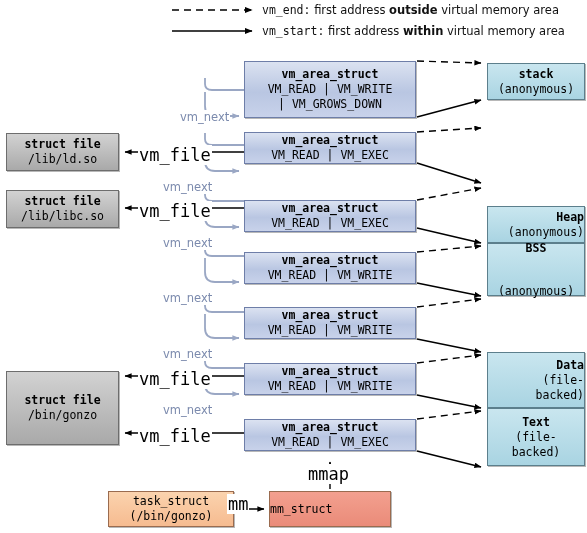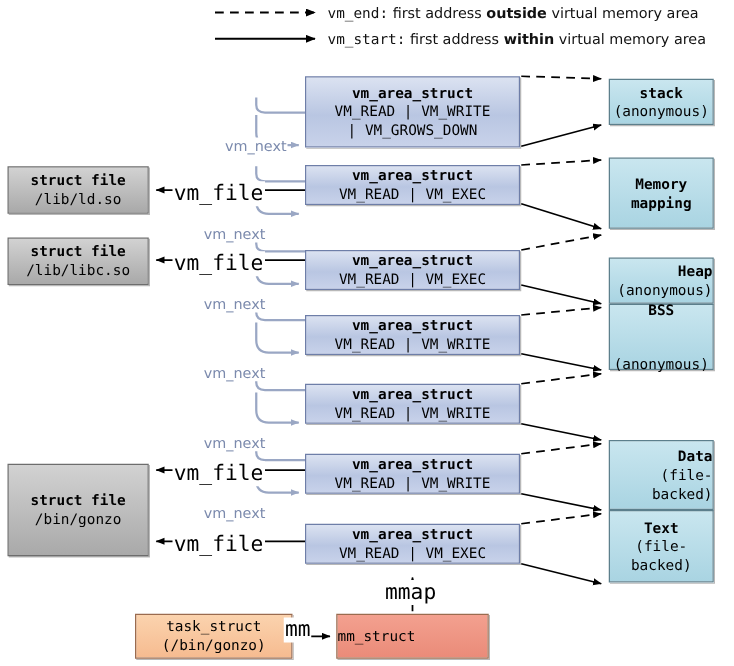--- a/index.html
+++ b/index.html
@@ -20,21 +20,21 @@
        align-items:center;justify-content:center;text-align:center;}
 
   .vma{width:172px;left:244px;border:1px solid #6e7ea8;
        background:linear-gradient(to bottom,#dbe2f1 0%,#b9c6e2 55%,#c8d2ea 100%);
        box-shadow:1px 1px 0 rgba(0,0,0,0.28);}
   .vma .t1{font-family:"DejaVu Sans Mono",monospace;font-size:11.5px;font-weight:bold;
            color:#000;line-height:15px;}
   .vma .t2{font-family:"DejaVu Sans Mono",monospace;font-size:11.5px;color:#000;
            line-height:15px;white-space:pre;}
 
-  .region{position:absolute;box-sizing:border-box;width:84px;left:487px;
+  .region{position:absolute;box-sizing:border-box;width:98px;left:487px;
           border:1px solid #5c7f8c;
           background:linear-gradient(to bottom,#c9e6ef 0%,#a9d4e2 100%);
           box-shadow:1px 1px 0 rgba(0,0,0,0.28);
           display:flex;flex-direction:column;align-items:center;justify-content:center;}
   .region .r1{font-family:"DejaVu Sans Mono",monospace;font-size:11.5px;font-weight:bold;
               color:#000;line-height:15px;}
   .region .r2{font-family:"DejaVu Sans Mono",monospace;font-size:11.5px;color:#000;
               line-height:15px;}
 
   .sfile{position:absolute;box-sizing:border-box;width:113px;left:6px;
@@ -188,24 +188,20 @@
   <div class="box vma" style="top:419px;height:32px;">
     <div class="t1">vm_area_struct</div>
     <div class="t2">VM_READ | VM_EXEC</div>
   </div>
 
   <div class="region" style="top:63px;height:37px;">
     <div class="r1">stack</div>
     <div class="r2">(anonymous)</div>
   </div>
 
-  <div class="region" style="top:126px;height:57px;">
-    <div class="r1">Memory</div>
-    <div class="r1">mapping</div>
-  </div>
 
   <div class="region" style="top:206px;height:37px;align-items:flex-end;">
     <div class="r1">Heap</div>
     <div class="r2">(anonymous)</div>
   </div>
 
   <div class="region" style="top:243px;height:53px;gap:28px;">
     <div class="r1">BSS</div>
     <div class="r2">(anonymous)</div>
   </div>

